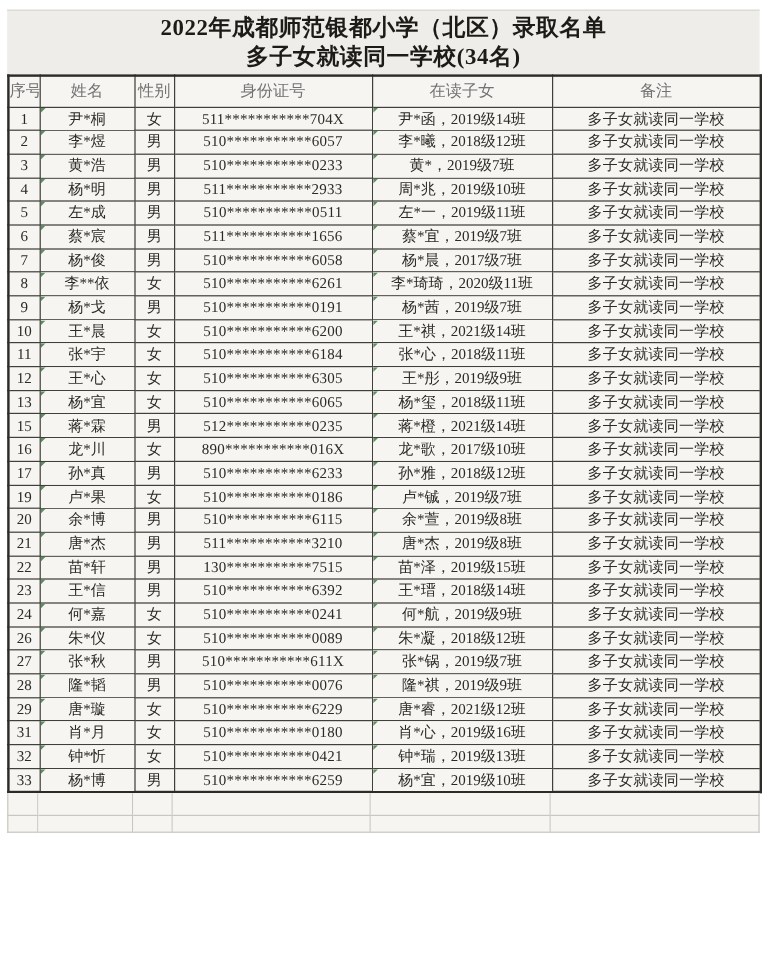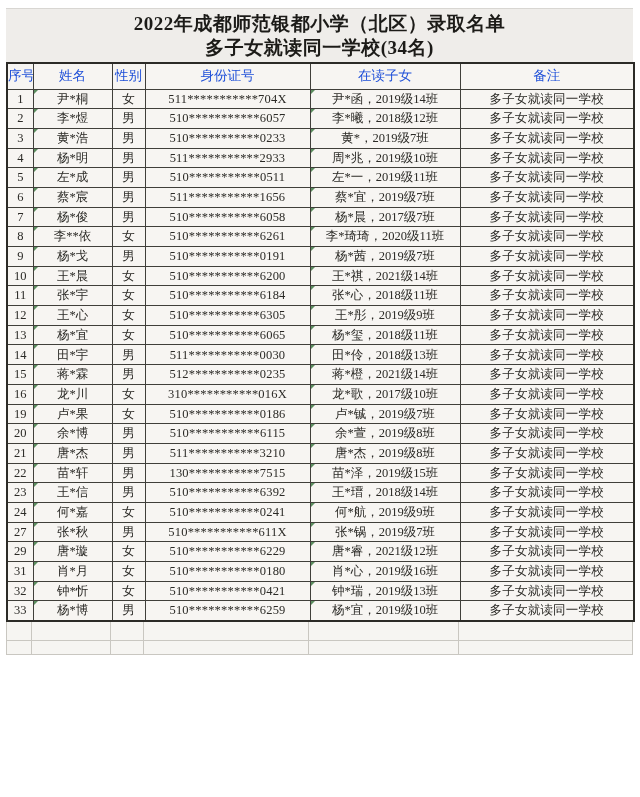--- a/index.html
+++ b/index.html
@@ -46,21 +46,21 @@
     text-align: center;
     vertical-align: middle;
     padding: 0;
     white-space: nowrap;
     overflow: hidden;
   }
   .roster thead th {
     height: 26px;
     font-size: 13.5px;
     font-weight: normal;
-    color: #1d4ed8;
+    color: #737373;
   }
   .roster tbody td {
     height: 19.7px;
     font-size: 12.5px;
     line-height: 1;
   }
   td.c-no   { font-size: 13px; }
   td.c-name { font-size: 13px; }
   td.c-id   { font-size: 13px; letter-spacing: 0.2px; }
   td.c-note { font-size: 12.5px; letter-spacing: 0.2px; }
@@ -215,41 +215,41 @@
     </tr>
         <tr>
       <td class="c-no">13</td>
       <td class="c-name flag">杨*宜</td>
       <td class="c-gender">女</td>
       <td class="c-id">510***********6065</td>
       <td class="c-children flag">杨*玺，2018级11班</td>
       <td class="c-note">多子女就读同一学校</td>
     </tr>
         <tr>
-      <td class="c-no">14</td>
-      <td class="c-name flag">田*宇</td>
-      <td class="c-gender">男</td>
-      <td class="c-id">511***********0030</td>
-      <td class="c-children flag">田*伶，2018级13班</td>
-      <td class="c-note">多子女就读同一学校</td>
-    </tr>
-        <tr>
       <td class="c-no">15</td>
       <td class="c-name flag">蒋*霖</td>
       <td class="c-gender">男</td>
       <td class="c-id">512***********0235</td>
       <td class="c-children flag">蒋*橙，2021级14班</td>
       <td class="c-note">多子女就读同一学校</td>
     </tr>
         <tr>
       <td class="c-no">16</td>
       <td class="c-name flag">龙*川</td>
       <td class="c-gender">女</td>
-      <td class="c-id">310***********016X</td>
+      <td class="c-id">890***********016X</td>
       <td class="c-children flag">龙*歌，2017级10班</td>
+      <td class="c-note">多子女就读同一学校</td>
+    </tr>
+        <tr>
+      <td class="c-no">17</td>
+      <td class="c-name flag">孙*真</td>
+      <td class="c-gender">男</td>
+      <td class="c-id">510***********6233</td>
+      <td class="c-children flag">孙*雅，2018级12班</td>
       <td class="c-note">多子女就读同一学校</td>
     </tr>
         <tr>
       <td class="c-no">19</td>
       <td class="c-name flag">卢*果</td>
       <td class="c-gender">女</td>
       <td class="c-id">510***********0186</td>
       <td class="c-children flag">卢*铖，2019级7班</td>
       <td class="c-note">多子女就读同一学校</td>
     </tr>
@@ -287,28 +287,44 @@
     </tr>
         <tr>
       <td class="c-no">24</td>
       <td class="c-name flag">何*嘉</td>
       <td class="c-gender">女</td>
       <td class="c-id">510***********0241</td>
       <td class="c-children flag">何*航，2019级9班</td>
       <td class="c-note">多子女就读同一学校</td>
     </tr>
         <tr>
+      <td class="c-no">26</td>
+      <td class="c-name flag">朱*仪</td>
+      <td class="c-gender">女</td>
+      <td class="c-id">510***********0089</td>
+      <td class="c-children flag">朱*凝，2018级12班</td>
+      <td class="c-note">多子女就读同一学校</td>
+    </tr>
+        <tr>
       <td class="c-no">27</td>
       <td class="c-name flag">张*秋</td>
       <td class="c-gender">男</td>
       <td class="c-id">510***********611X</td>
       <td class="c-children flag">张*锅，2019级7班</td>
       <td class="c-note">多子女就读同一学校</td>
     </tr>
         <tr>
+      <td class="c-no">28</td>
+      <td class="c-name flag">隆*韬</td>
+      <td class="c-gender">男</td>
+      <td class="c-id">510***********0076</td>
+      <td class="c-children flag">隆*祺，2019级9班</td>
+      <td class="c-note">多子女就读同一学校</td>
+    </tr>
+        <tr>
       <td class="c-no">29</td>
       <td class="c-name flag">唐*璇</td>
       <td class="c-gender">女</td>
       <td class="c-id">510***********6229</td>
       <td class="c-children flag">唐*睿，2021级12班</td>
       <td class="c-note">多子女就读同一学校</td>
     </tr>
         <tr>
       <td class="c-no">31</td>
       <td class="c-name flag">肖*月</td>

